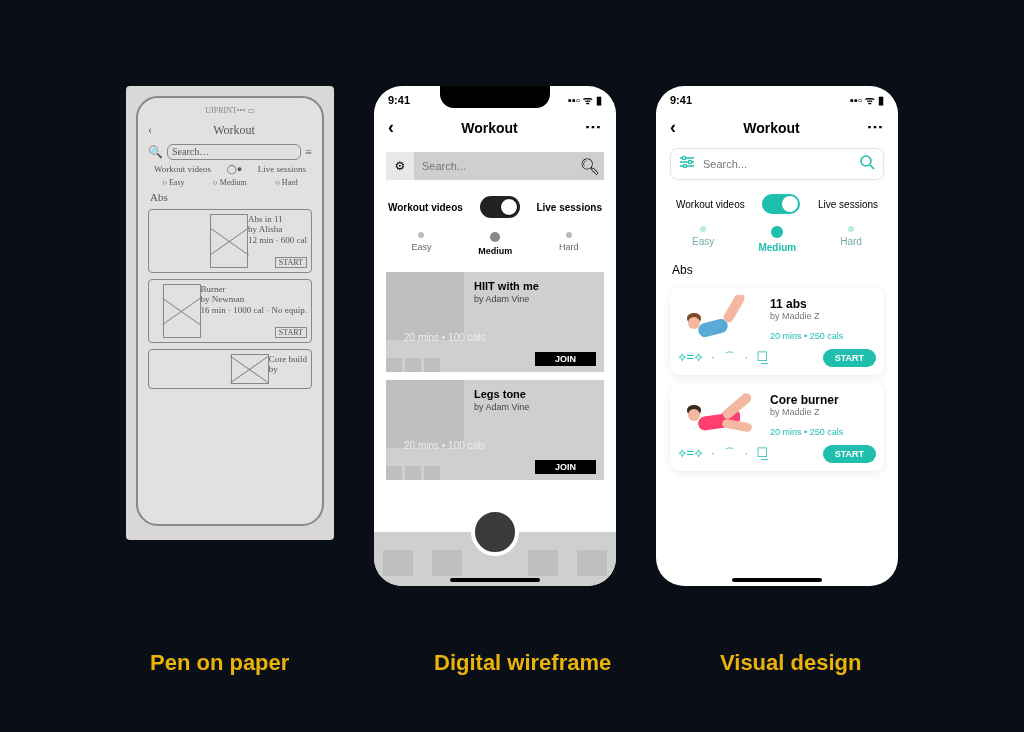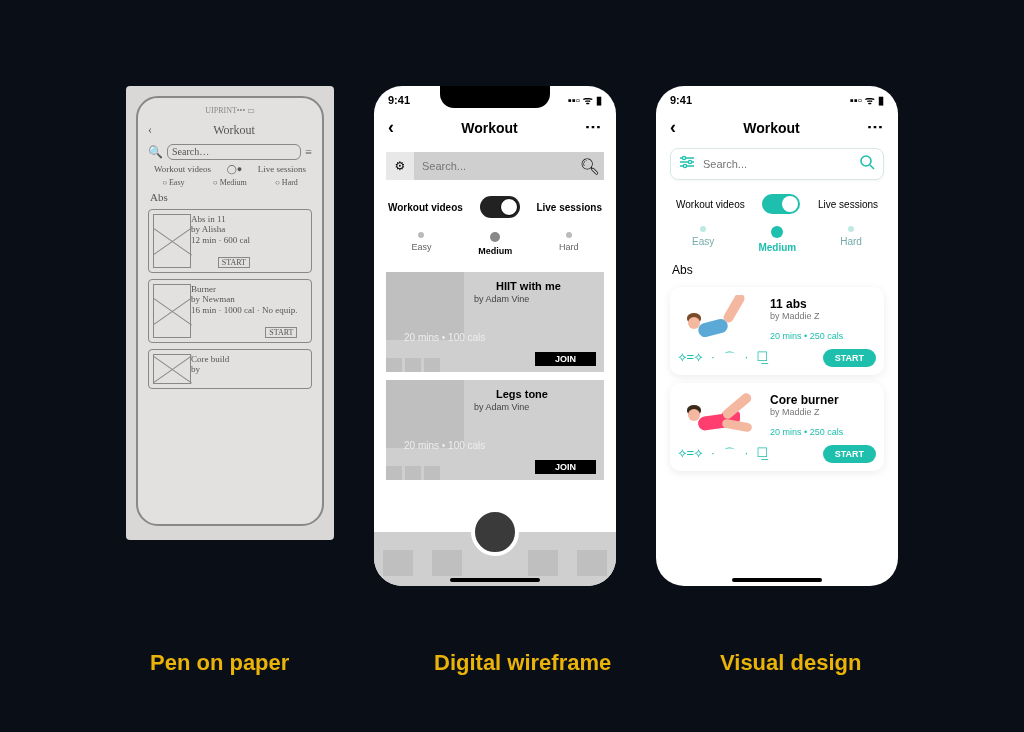--- a/index.html
+++ b/index.html
@@ -59,21 +59,21 @@
     border-radius: 22px;
     height: 430px;
     padding: 8px 10px;
     background: #e2e1df;
   }
   .paper .title-row { text-align:center; font-size:12px; margin:4px 0 2px; color:#555; }
   .paper .hline { font-size:12px; margin:4px 0; display:flex; align-items:center; gap:4px;}
   .paper .sbox { border:1px solid #888; border-radius:6px; height:16px; font-size:10px; padding:1px 4px; flex:1;}
   .paper .row-labels { display:flex; justify-content:space-between; font-size:9px; margin:4px 6px;}
   .paper .card {
-    border:1px solid #888; border-radius:4px; height:64px; margin:6px 0; display:flex; gap:0; padding:4px; font-size:9px;
+    border:1px solid #888; border-radius:4px; height:64px; margin:6px 0; display:flex; gap:0; padding:4px; font-size:9px;justify-content:flex-end;
   }
   .paper .thumb { width:38px; border:1px solid #888; position:relative;}
   .paper .thumb:before, .paper .thumb:after {content:""; position:absolute; background:#888; height:1px; width:130%; top:50%; left:-15%;}
   .paper .thumb:before{ transform:rotate(35deg);} .paper .thumb:after{ transform:rotate(-35deg);}
   .paper .start { border:1px solid #888; font-size:8px; padding:0 3px; align-self:flex-end; margin-top:auto;}
   .paper .cardtext { display:flex; flex-direction:column; line-height:1.15;}
   .paper .toprow { display:flex; justify-content:center; font-size:8px; color:#888;}
   .paper .dots-row { display:flex; justify-content:space-around; font-size:8px; margin:2px 0;}
   .paper .dots-row span::before { content:"○ "; }
 
@@ -91,21 +91,21 @@
   .wf-mag { width:28px; height:28px; background:#cfcfcf; display:flex; align-items:center; justify-content:center;}
   .wf-toggle-row { display:flex; align-items:center; justify-content:space-between; padding:10px 14px; font-size:10px; font-weight:600;}
   .toggle { width:40px; height:22px; background:#222; border-radius:11px; position:relative;}
   .toggle .knob { position:absolute; width:18px; height:18px; background:#fff; border-radius:50%; top:2px; right:2px; border:1px solid #000;}
   .wf-diff { display:flex; justify-content:space-around; padding:4px 14px 8px; font-size:9px;}
   .wf-diff .d { text-align:center; color:#666;}
   .wf-diff .d .dot { width:6px; height:6px; background:#bbb; border-radius:50%; margin:0 auto 4px;}
   .wf-diff .d.sel { color:#000; font-weight:700;} .wf-diff .d.sel .dot{ width:10px; height:10px; background:#888;}
   .wf-card { margin:8px 12px; background:#cfcfcf; height:100px; position:relative; }
   .wf-card .imgside { position:absolute; left:0; top:0; width:78px; height:68px; background:#bfbfbf;}
-  .wf-card .txt { position:absolute; left:88px; top:8px; font-size:11px; font-weight:700;margin-left:22px;}
+  .wf-card .txt { position:absolute; left:88px; top:8px; font-size:11px; font-weight:700;}
   .wf-card .by { position:absolute; left:88px; top:22px; font-size:9px; color:#444;}
   .wf-card .meta { position:absolute; left:18px; top:60px; font-size:10px; color:#eee;}
   .wf-card .join { position:absolute; right:8px; bottom:6px; background:#000; color:#fff; font-size:9px; padding:2px 20px; font-weight:600;}
   .wf-thumbs { position:absolute; left:0; bottom:0; display:flex; gap:3px;}
   .wf-thumbs span{ width:16px; height:14px; background:#bfbfbf;}
   .wf-tabbar { position:absolute; bottom:0; left:0; right:0; height:54px; background:#cfcfcf; display:flex; justify-content:space-around; align-items:flex-end; padding-bottom:10px;}
   .wf-tabbar span { width:30px; height:26px; background:#bfbfbf;}
   .wf-fab { position:absolute; bottom:30px; left:50%; transform:translateX(-50%); width:48px; height:48px; border-radius:50%; background:#3a3a3a; border:4px solid #fff;}
   .home-ind { position:absolute; bottom:4px; left:50%; transform:translateX(-50%); width:90px; height:4px; background:#000; border-radius:2px;}
 

